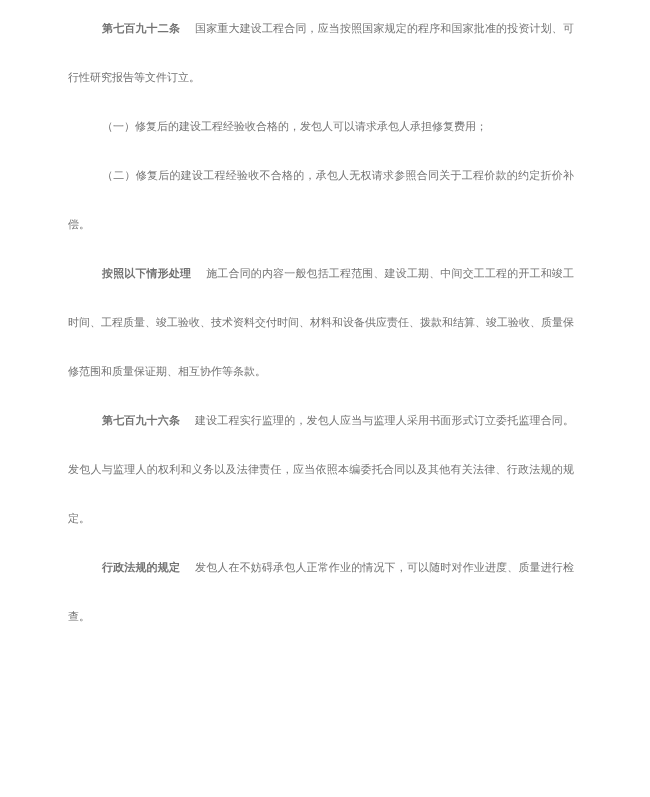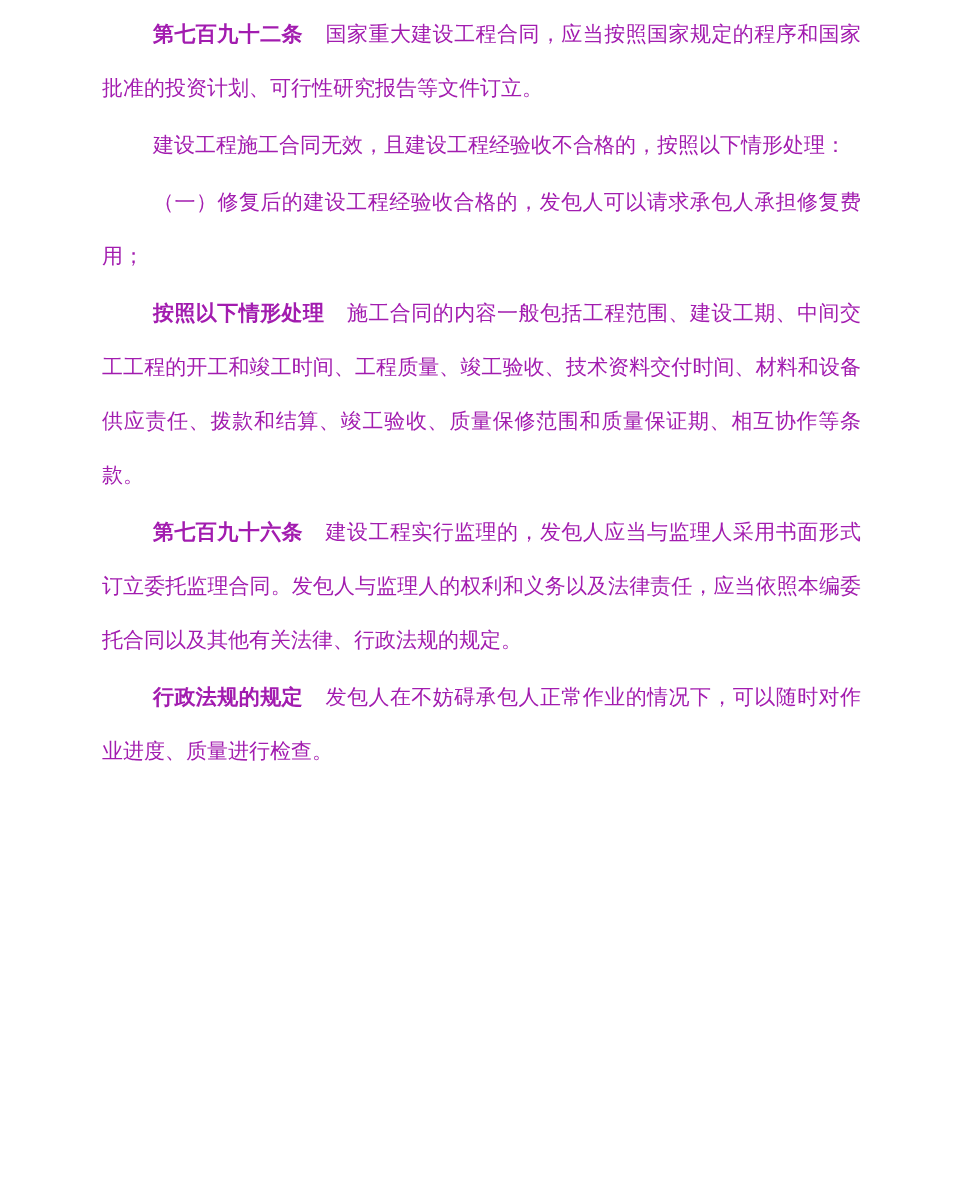--- a/index.html
+++ b/index.html
@@ -17,47 +17,47 @@
   .doc-content {
     position: absolute;
     top: 4px;
     left: 68px;
     width: 506px;
   }
   .para {
     margin: 0;
     padding: 0;
     font-family: "Liberation Serif", "DejaVu Serif", serif;
-    font-size: 14px;
-    line-height: 36px;
-    color: #a21caf;
+    font-size: 11px;
+    line-height: 49px;
+    color: #737373;
     text-align: justify;
     text-indent: 34px;
     word-break: break-all;
   }
   .article-lead {
     font-weight: 700;
     font-family: "Liberation Sans", "DejaVu Sans", sans-serif;
   }
   .article-lead:not(:empty) {
     margin-right: 15px;
   }
 </style>
 </head>
 <body>
 
 <div class="doc-page">
   <div class="doc-content" id="doc-content">
   <p class="para"><span class="article-lead">第七百九十二条</span><span class="para-text">国家重大建设工程合同，应当按照国家规定的程序和国家批准的投资计划、可行性研究报告等文件订立。</span></p>
 
 
-  <p class="para"><span class="article-lead"></span><span class="para-text">建设工程施工合同无效，且建设工程经验收不合格的，按照以下情形处理：</span></p>
 
   <p class="para"><span class="article-lead"></span><span class="para-text">（一）修复后的建设工程经验收合格的，发包人可以请求承包人承担修复费用；</span></p>
 
+  <p class="para"><span class="article-lead"></span><span class="para-text">（二）修复后的建设工程经验收不合格的，承包人无权请求参照合同关于工程价款的约定折价补偿。</span></p>
 
 
 
   <p class="para"><span class="article-lead">按照以下情形处理</span><span class="para-text">施工合同的内容一般包括工程范围、建设工期、中间交工工程的开工和竣工时间、工程质量、竣工验收、技术资料交付时间、材料和设备供应责任、拨款和结算、竣工验收、质量保修范围和质量保证期、相互协作等条款。</span></p>
 
   <p class="para"><span class="article-lead">第七百九十六条</span><span class="para-text">建设工程实行监理的，发包人应当与监理人采用书面形式订立委托监理合同。发包人与监理人的权利和义务以及法律责任，应当依照本编委托合同以及其他有关法律、行政法规的规定。</span></p>
 
   <p class="para"><span class="article-lead">行政法规的规定</span><span class="para-text">发包人在不妨碍承包人正常作业的情况下，可以随时对作业进度、质量进行检查。</span></p>
 </div>
 </div>

